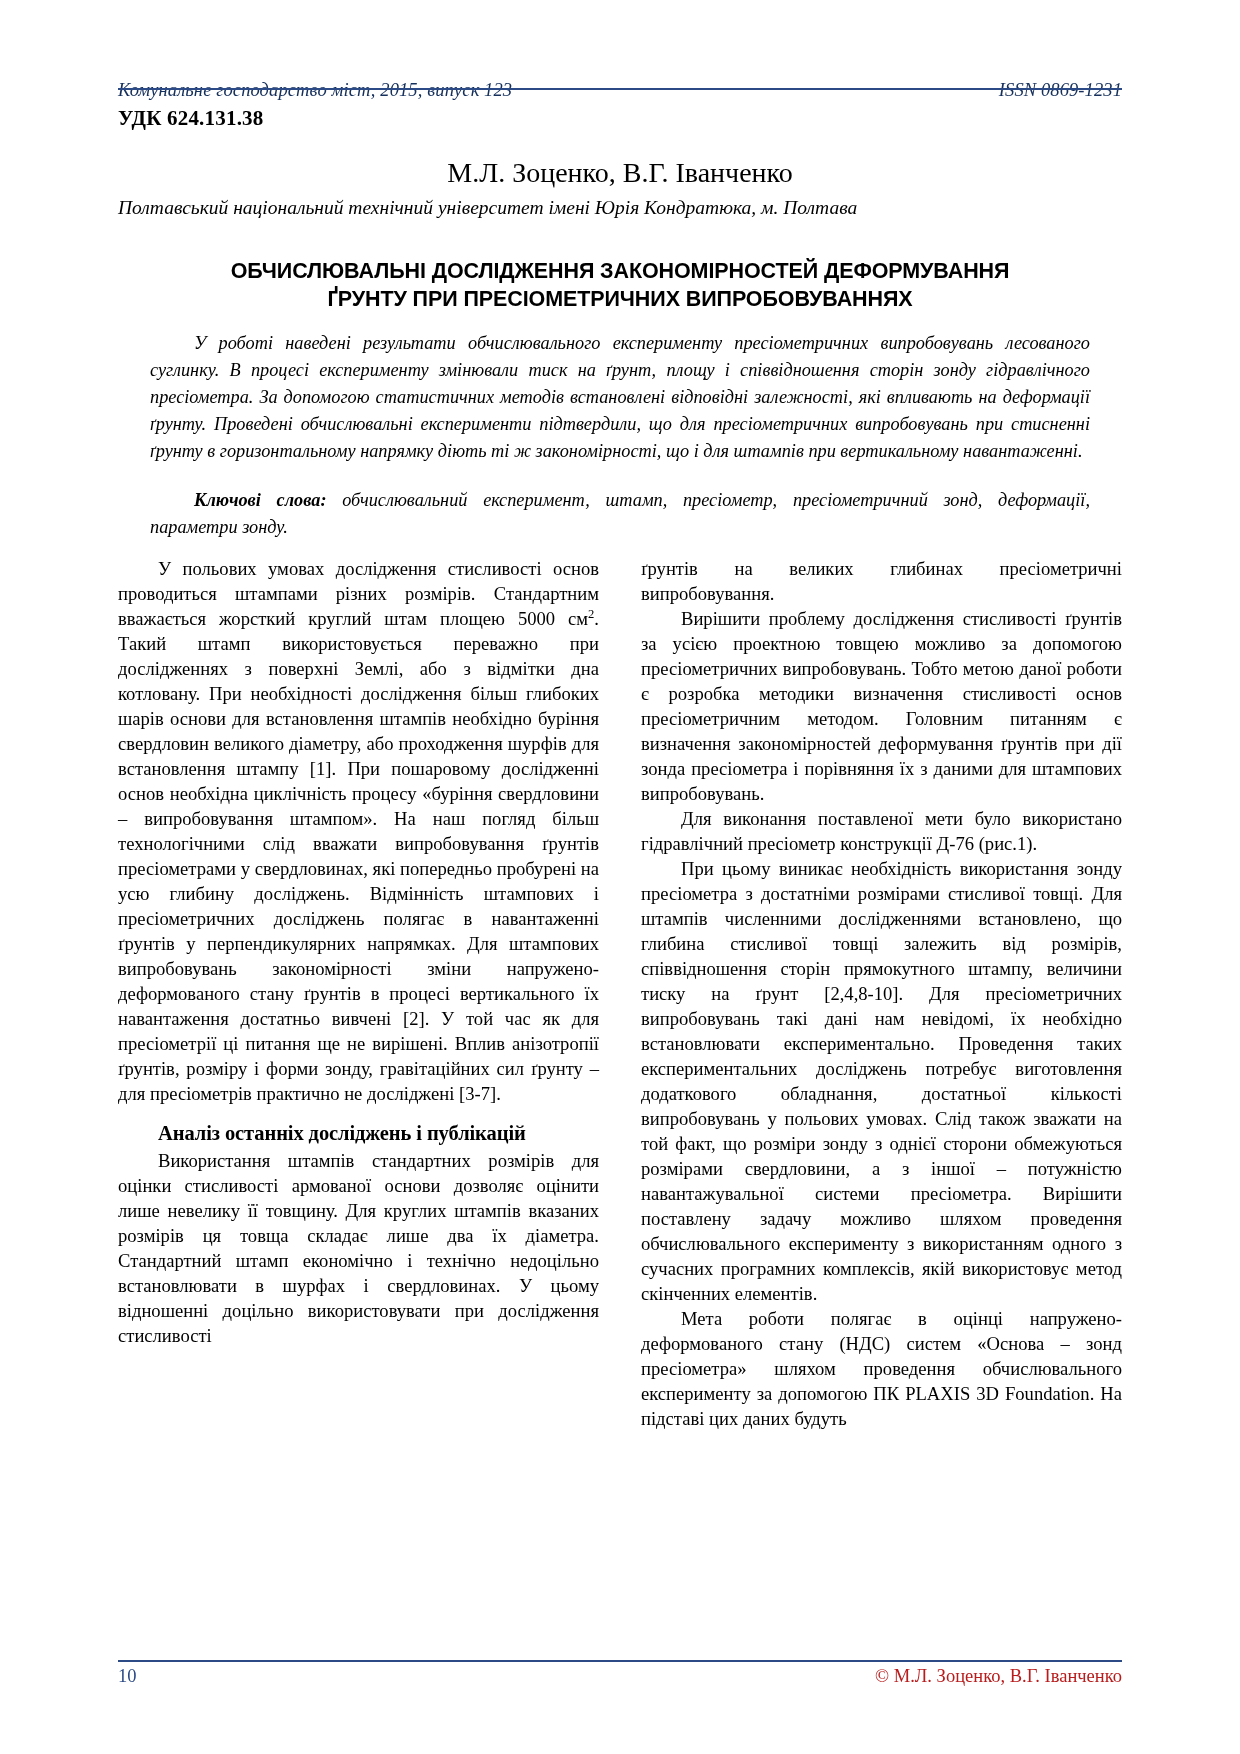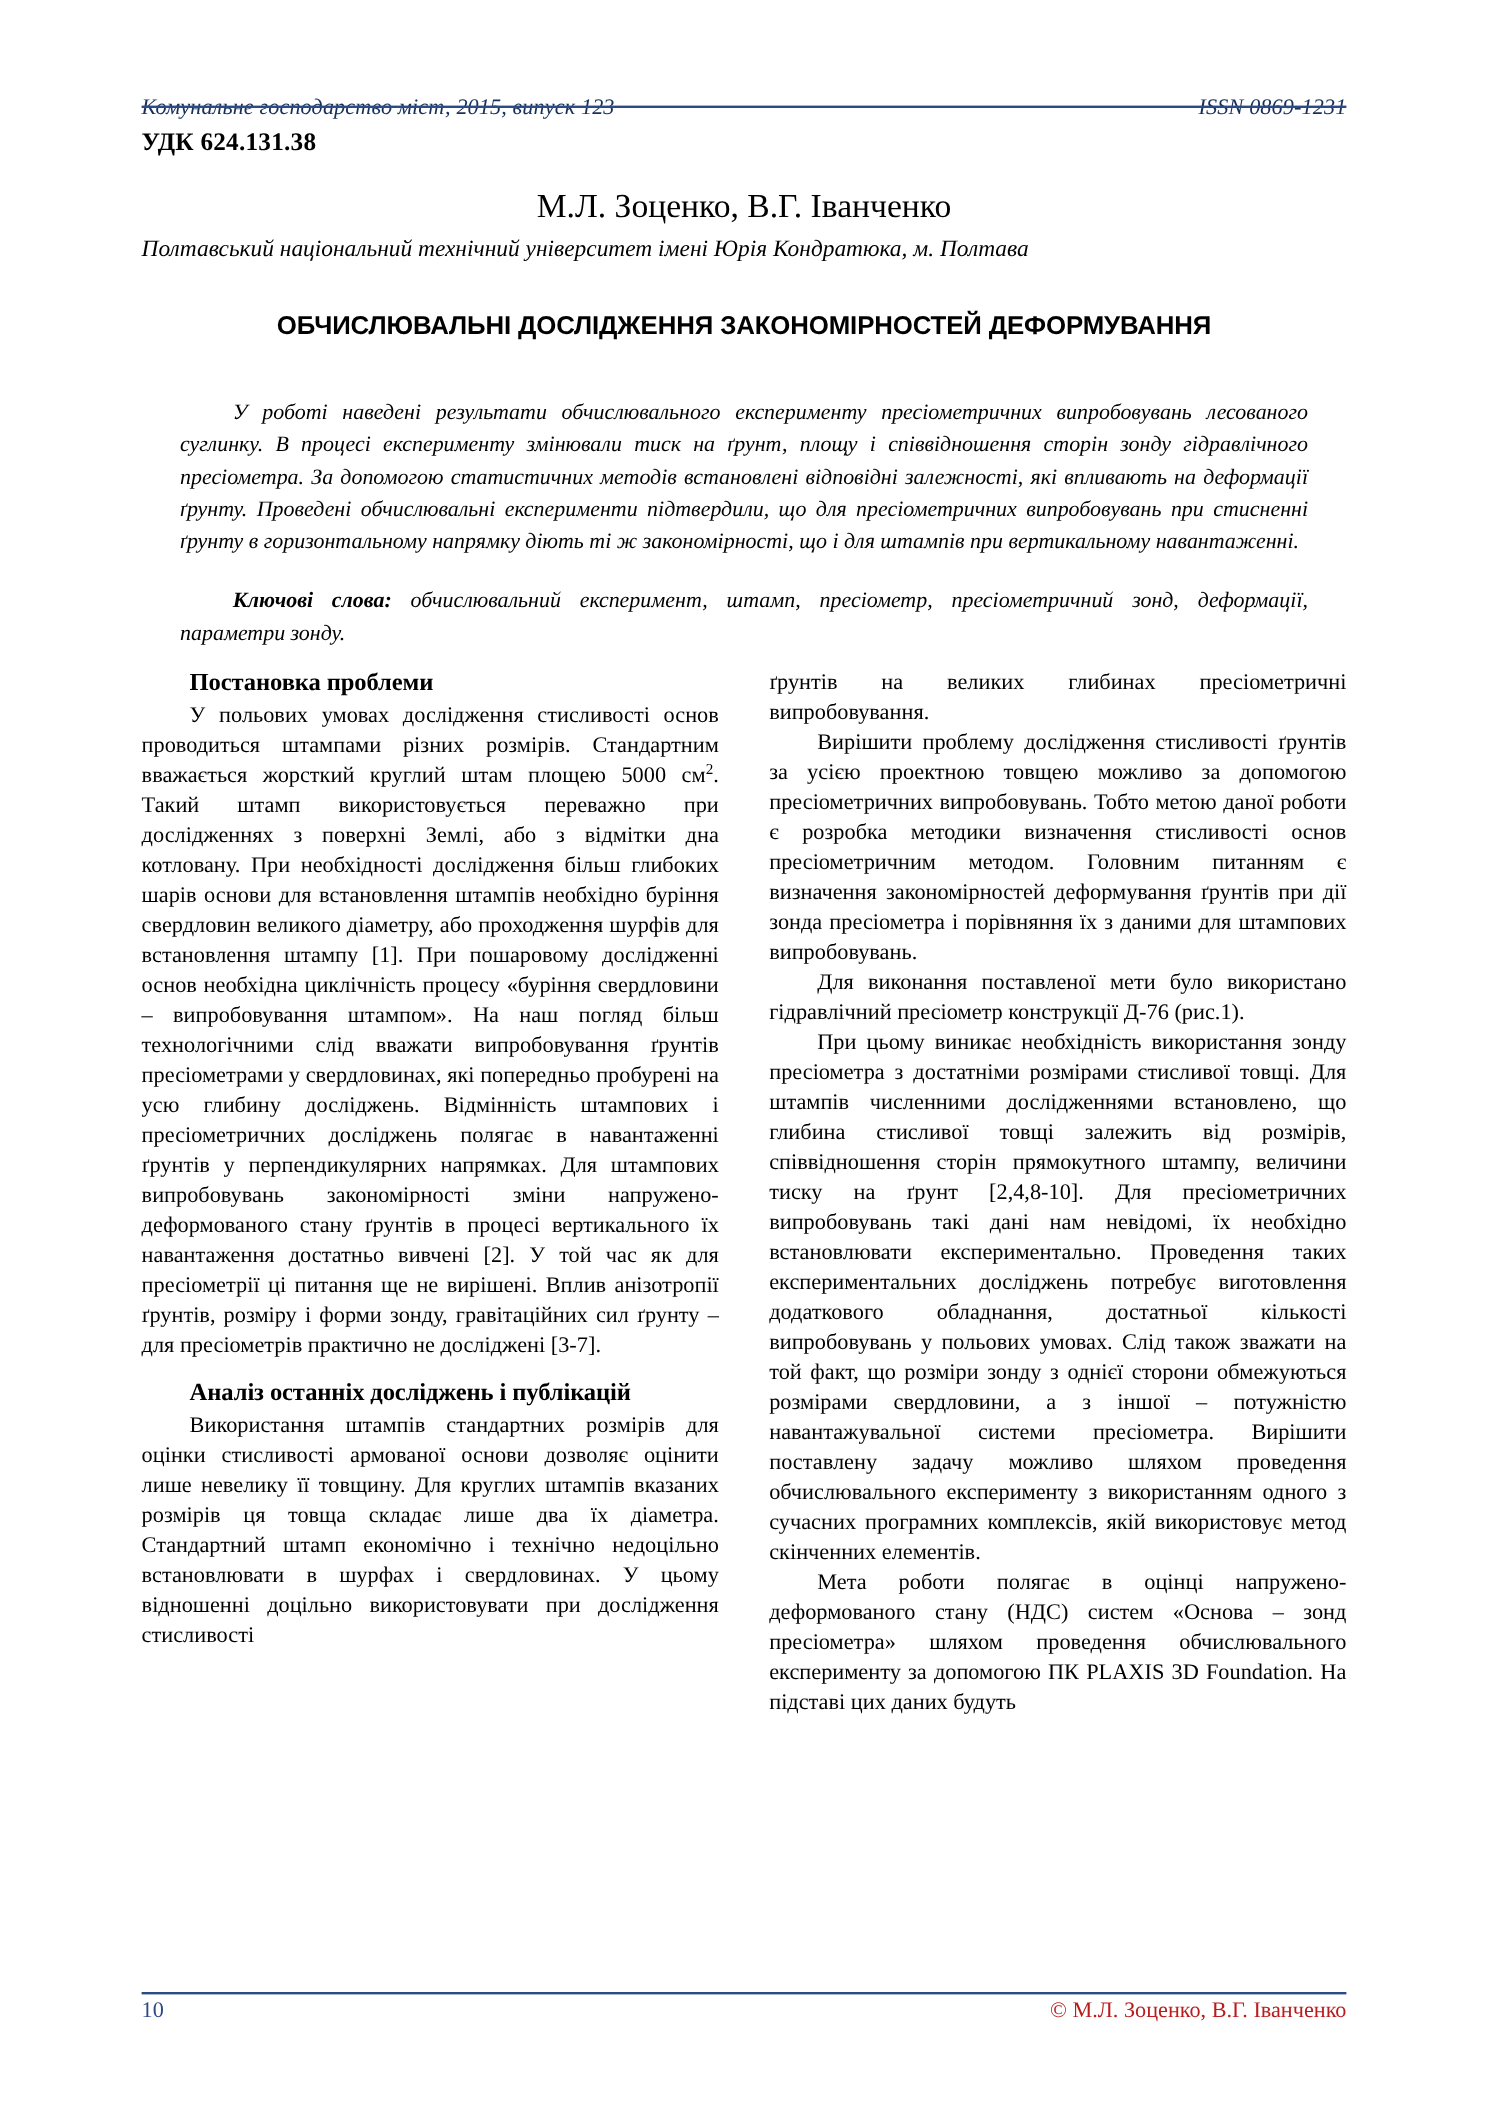--- a/index.html
+++ b/index.html
@@ -188,32 +188,32 @@
   <div class="head-rule"></div>
 
   <div class="udc">УДК 624.131.38</div>
 
   <div class="authors">М.Л. Зоценко, В.Г. Іванченко</div>
 
   <div class="affiliation">Полтавський національний технічний університет імені Юрія Кондратюка, м. Полтава</div>
 
   <div class="paper-title">
     <div>ОБЧИСЛЮВАЛЬНІ ДОСЛІДЖЕННЯ ЗАКОНОМІРНОСТЕЙ ДЕФОРМУВАННЯ</div>
+    <div>ҐРУНТУ ПРИ ПРЕСІОМЕТРИЧНИХ ВИПРОБОВУВАННЯХ</div>
   </div>
 
   <div class="abstract">У роботі наведені результати обчислювального експерименту пресіометричних випробовувань лесованого суглинку. В процесі експерименту змінювали тиск на ґрунт, площу і співвідношення сторін зонду гідравлічного пресіометра. За допомогою статистичних методів встановлені відповідні залежності, які впливають на деформації ґрунту. Проведені обчислювальні експерименти підтвердили, що для пресіометричних випробовувань при стисненні ґрунту в горизонтальному напрямку діють ті ж закономірності, що і для штампів при вертикальному навантаженні.</div>
 
   <div class="keywords">
     <b>Ключові слова:</b><span> обчислювальний експеримент, штамп, пресіометр, пресіометричний зонд, деформації, параметри зонду.</span>
   </div>
 
   <div class="columns">
 
     <div class="col">
-      <p class="sec-head">Постановка проблеми</p>
       <p><span>У польових умовах дослідження стисливості основ проводиться штампами різних розмірів. Стандартним вважається жорсткий круглий штам площею 5000 см</span><sup>2</sup><span>. Такий штамп використовується переважно при дослідженнях з поверхні Землі, або з відмітки дна котловану. При необхідності дослідження більш глибоких шарів основи для встановлення штампів необхідно буріння свердловин великого діаметру, або проходження шурфів для встановлення штампу [1]. При пошаровому дослідженні основ необхідна циклічність процесу «буріння свердловини – випробовування штампом». На наш погляд більш технологічними слід вважати випробовування ґрунтів пресіометрами у свердловинах, які попередньо пробурені на усю глибину досліджень. Відмінність штампових і пресіометричних досліджень полягає в навантаженні ґрунтів у перпендикулярних напрямках. Для штампових випробовувань закономірності зміни напружено-деформованого стану ґрунтів в процесі вертикального їх навантаження достатньо вивчені [2]. У той час як для пресіометрії ці питання ще не вирішені. Вплив анізотропії ґрунтів, розміру і форми зонду, гравітаційних сил ґрунту – для пресіометрів практично не досліджені [3-7].</span></p>
       <p class="sec-head tight">Аналіз останніх досліджень і публікацій</p>
       <p>Використання штампів стандартних розмірів для оцінки стисливості армованої основи дозволяє оцінити лише невелику її товщину. Для круглих штампів вказаних розмірів ця товща складає лише два їх діаметра. Стандартний штамп економічно і технічно недоцільно встановлювати в шурфах і свердловинах. У цьому відношенні доцільно використовувати при дослідження стисливості</p>
     </div>
 
     <div class="col">
       <p class="noindent">ґрунтів на великих глибинах пресіометричні випробовування.</p>
       <p>Вирішити проблему дослідження стисливості ґрунтів за усією проектною товщею можливо за допомогою пресіометричних випробовувань. Тобто метою даної роботи є розробка методики визначення стисливості основ пресіометричним методом. Головним питанням є визначення закономірностей деформування ґрунтів при дії зонда пресіометра і порівняння їх з даними для штампових випробовувань.</p>
       <p>Для виконання поставленої мети було використано гідравлічний пресіометр конструкції Д-76 (рис.1).</p>
       <p>При цьому виникає необхідність використання зонду пресіометра з достатніми розмірами стисливої товщі. Для штампів численними дослідженнями встановлено, що глибина стисливої товщі залежить від розмірів, співвідношення сторін прямокутного штампу, величини тиску на ґрунт [2,4,8-10]. Для пресіометричних випробовувань такі дані нам невідомі, їх необхідно встановлювати експериментально. Проведення таких експериментальних досліджень потребує виготовлення додаткового обладнання, достатньої кількості випробовувань у польових умовах. Слід також зважати на той факт, що розміри зонду з однієї сторони обмежуються розмірами свердловини, а з іншої – потужністю навантажувальної системи пресіометра. Вирішити поставлену задачу можливо шляхом проведення обчислювального експерименту з використанням одного з сучасних програмних комплексів, якій використовує метод скінченних елементів.</p>

